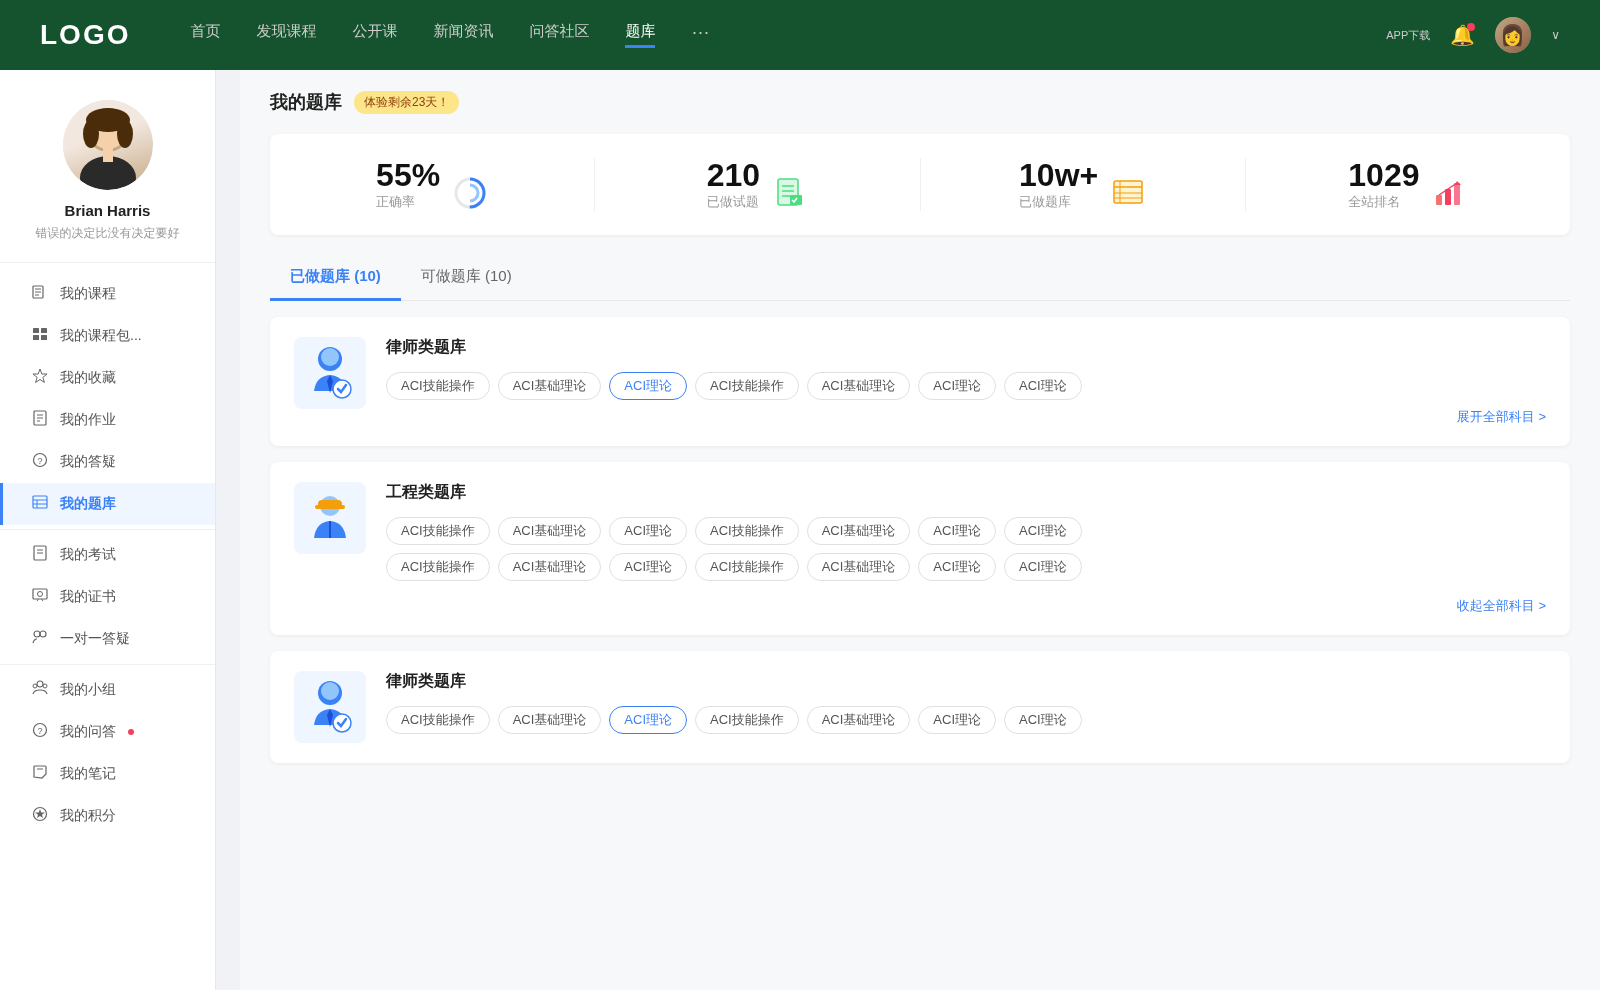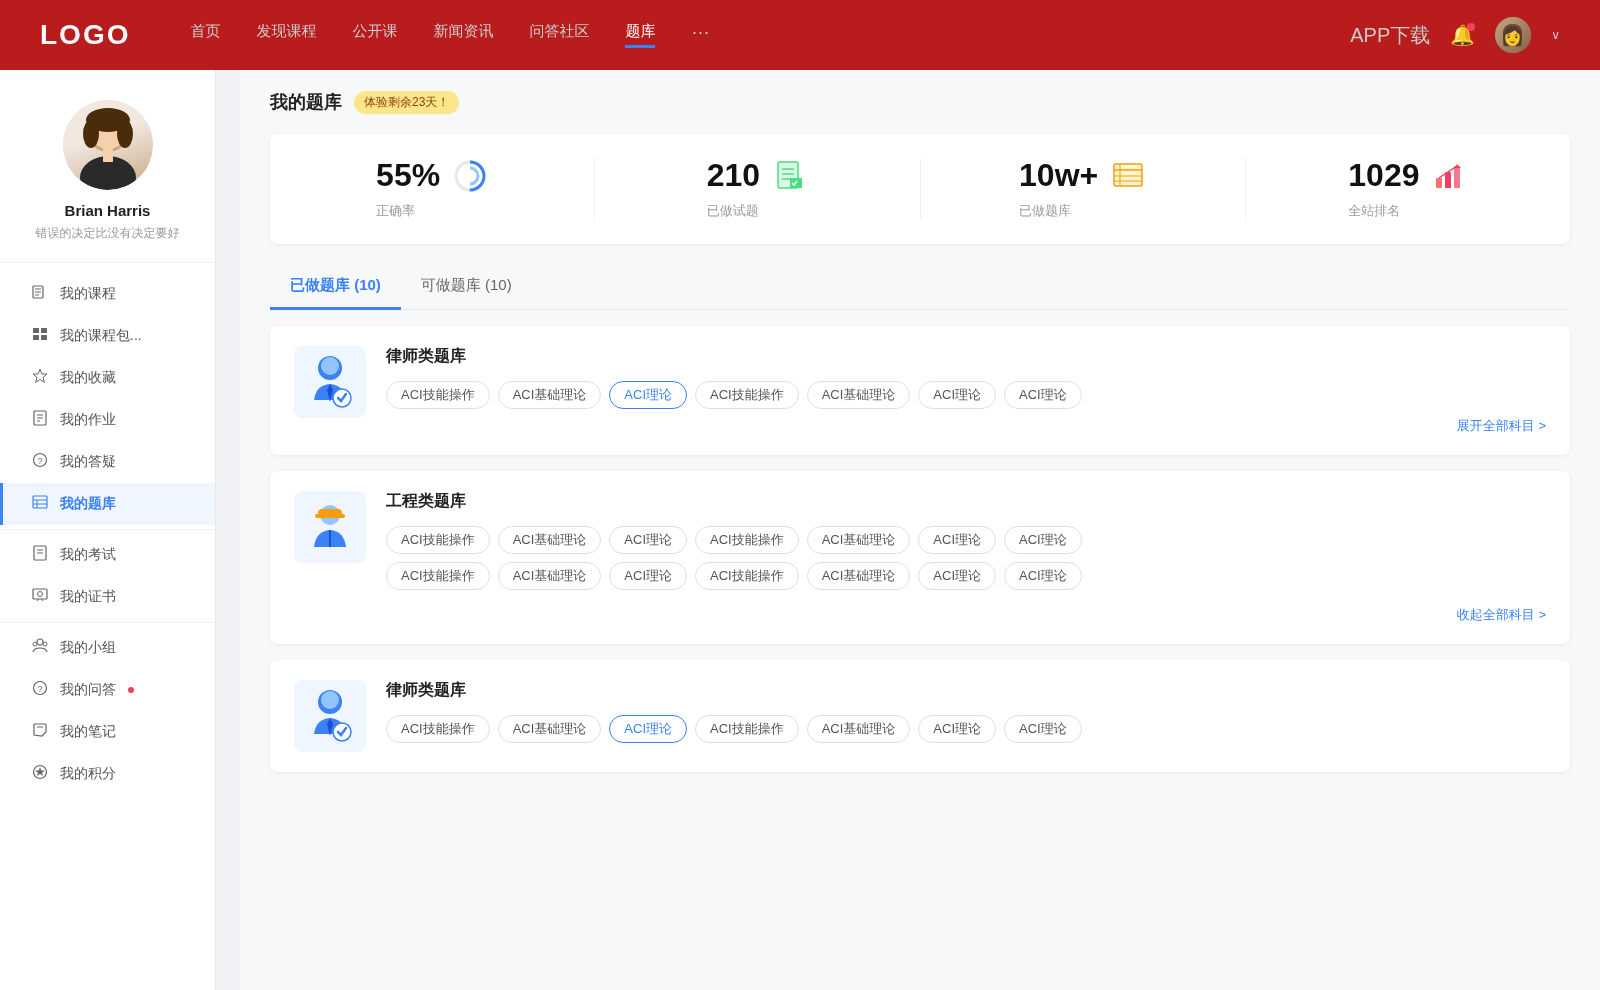--- a/index.html
+++ b/index.html
@@ -1,34 +1,34 @@
 <!DOCTYPE html>
 <html><head>
   <meta charset="utf-8">
   <style>
     * { box-sizing: border-box; margin: 0; padding: 0; }
     body { font-family: 'PingFang SC', 'Microsoft YaHei', sans-serif; background: #f0f2f5; color: #333; }
 
     
     .navbar {
-      background: #b91c1c;
+      background: #14532d;
       height: 70px;
       display: flex;
       align-items: center;
       padding: 0 40px;
       color: #fff;
       position: fixed; top: 0; left: 0; right: 0; z-index: 100;
     }
     .nav-logo { font-size: 28px; font-weight: bold; color: #fff; margin-right: 60px; letter-spacing: 2px; }
     .nav-links { display: flex; gap: 36px; flex: 1; }
     .nav-link { color: #ccc; font-size: 15px; cursor: pointer; text-decoration: none; }
     .nav-link.active { color: #fff; border-bottom: 3px solid #3b82f6; padding-bottom: 4px; }
     .nav-more { color: #ccc; font-size: 18px; cursor: pointer; }
     .nav-right { display: flex; align-items: center; gap: 20px; margin-left: auto; }
-    .nav-app { color: #ccc; font-size: 20px; cursor: pointer; }
+    .nav-app { color: #ccc; font-size: 11px; cursor: pointer; }
     .nav-bell { position: relative; cursor: pointer; }
     .nav-bell-icon { font-size: 20px; color: #ccc; }
     .nav-bell-dot { width: 8px; height: 8px; background: #f43f5e; border-radius: 50%; position: absolute; top: 0; right: 0; }
     .nav-avatar { width: 36px; height: 36px; border-radius: 50%; background: #888; overflow: hidden; cursor: pointer; }
     .nav-chevron { color: #ccc; cursor: pointer; font-size: 12px; }
 
     
     .layout { display: flex; margin-top: 70px; min-height: calc(100vh - 70px); }
 
     
@@ -100,28 +100,28 @@
     .stats-card {
       background: #fff;
       border-radius: 8px;
       display: flex;
       padding: 24px 0;
       margin-bottom: 20px;
       box-shadow: 0 1px 4px rgba(0,0,0,0.06);
     }
     .stat-item {
       flex: 1;
-      display: flex; align-items: flex-start; justify-content: center;
+      display: flex; align-items: flex-end; justify-content: center;
       gap: 12px;
       border-right: 1px solid #f0f0f0;
     }
     .stat-item:last-child { border-right: none; }
     .stat-info { display: flex; flex-direction: column; }
     .stat-value { font-size: 32px; font-weight: 700; color: #111; line-height: 1.1; }
-    .stat-label { font-size: 13px; color: #999; margin-top: 9px; }
+    .stat-label { font-size: 13px; color: #999; margin-top: 0; }
     .stat-icon { width: 36px; height: 36px; display: flex; align-items: center; justify-content: center; }
 
     
     .tabs-row {
       display: flex; gap: 0;
       margin-bottom: 16px;
       border-bottom: 1px solid #e8e8e8;
     }
     .tab {
       padding: 12px 20px;
@@ -303,20 +303,30 @@
       <div class="menu-item">
         <span class="menu-icon">
           <svg width="16" height="16" viewBox="0 0 16 16" fill="none">
               <rect x="1" y="2" width="14" height="10" rx="1" stroke="#666" stroke-width="1.2"></rect>
               <circle cx="8" cy="7" r="2.5" stroke="#666" stroke-width="1"></circle>
               <path d="M5,14 L6.5,12 M11,14 L9.5,12" stroke="#666" stroke-width="1"></path>
             </svg>
         </span>
         <span>我的证书</span>
       </div>
+      <div class="menu-item">
+        <span class="menu-icon">
+          <svg width="16" height="16" viewBox="0 0 16 16" fill="none">
+              <circle cx="5" cy="5" r="3" stroke="#666" stroke-width="1.2"></circle>
+              <circle cx="11" cy="5" r="3" stroke="#666" stroke-width="1.2"></circle>
+              <path d="M1,14 Q2,10 5,10" stroke="#666" stroke-width="1.2" fill="none"></path>
+            </svg>
+        </span>
+        <span>一对一答疑</span>
+      </div>
 
       <hr class="divider">
 
       <div class="menu-item">
         <span class="menu-icon">
           <svg width="16" height="16" viewBox="0 0 16 16" fill="none">
               <circle cx="8" cy="4" r="3" stroke="#666" stroke-width="1.2"></circle>
               <circle cx="3" cy="6" r="2" stroke="#666" stroke-width="1"></circle>
               <circle cx="13" cy="6" r="2" stroke="#666" stroke-width="1"></circle>
               <path d="M1,14 Q2,10 8,10 Q14,10 15,14" stroke="#666" stroke-width="1.2" fill="none"></path>

